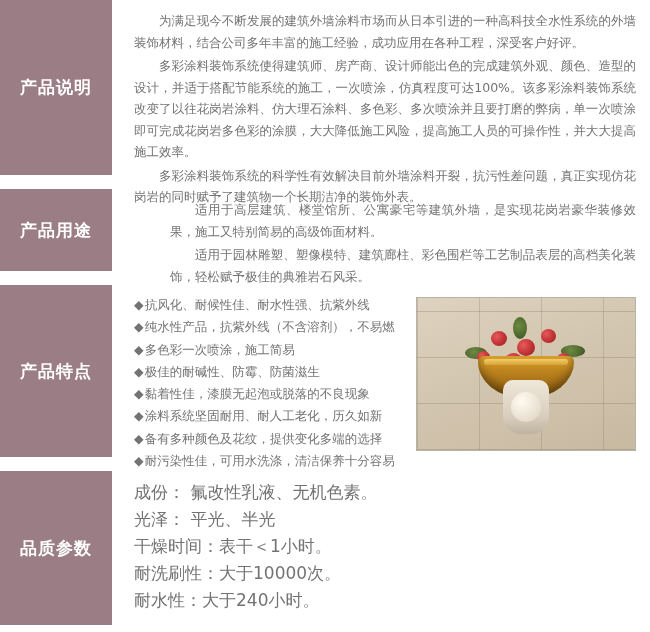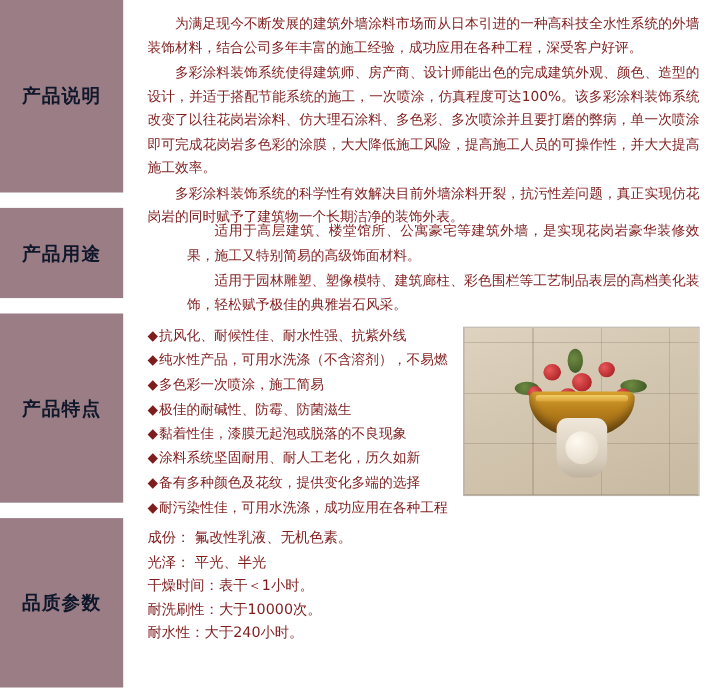--- a/index.html
+++ b/index.html
@@ -21,36 +21,36 @@
   }
   .section {
     display: flex;
     width: 650px;
     box-sizing: border-box;
   }
   .label-cell {
     width: 112px;
     min-width: 112px;
     background: #9b7d86;
-    color: #0f172a;
+    color: #ffffff;
     display: flex;
     align-items: center;
     justify-content: center;
     font-size: 16px;
     font-weight: bold;
     letter-spacing: 1px;
     box-sizing: border-box;
   }
   .body-cell {
     flex: 1;
     padding: 6px 14px 6px 22px;
     box-sizing: border-box;
     font-size: 12.5px;
     line-height: 1.72;
-    color: #7f1d1d;
+    color: #737373;
   }
   .gap {
     height: 14px;
     width: 650px;
     background: #ffffff;
   }
 
   
   #sec-desc { height: 175px; }
   #sec-desc .label-cell { font-size: 17px; }
@@ -149,21 +149,21 @@
   }
   .fl { background: radial-gradient(circle at 35% 35%, #e8595a, #9c1418); }
   .lf { background: radial-gradient(circle at 40% 40%, #6d8a42, #3c5422); }
 
   
   #sec-params { height: 154px; }
   #sec-params .label-cell { font-size: 17px; }
   #sec-params .body-cell { padding-top: 10px; }
   .param-item {
     margin: 0 0 4px 0;
-    font-size: 13px;
+    font-size: 17px;
     line-height: 1.35;
     white-space: nowrap;
   }
 </style>
 </head>
 <body>
 
 <div class="page">
 
   <div class="section" id="sec-desc">
@@ -185,27 +185,27 @@
     </div>
   </div>
 
   <div class="gap"></div>
 
   <div class="section" id="sec-features">
     <div class="label-cell">产品特点</div>
     <div class="body-cell">
       <div class="feature-list">
         <p class="feature-item"><span class="diamond">◆</span><span>抗风化、耐候性佳、耐水性强、抗紫外线</span></p>
-        <p class="feature-item"><span class="diamond">◆</span><span>纯水性产品，可用水洗涤（不含溶剂），不易燃</span></p>
+        <p class="feature-item"><span class="diamond">◆</span><span>纯水性产品，抗紫外线（不含溶剂），不易燃</span></p>
         <p class="feature-item"><span class="diamond">◆</span><span>多色彩一次喷涂，施工简易</span></p>
         <p class="feature-item"><span class="diamond">◆</span><span>极佳的耐碱性、防霉、防菌滋生</span></p>
         <p class="feature-item"><span class="diamond">◆</span><span>黏着性佳，漆膜无起泡或脱落的不良现象</span></p>
         <p class="feature-item"><span class="diamond">◆</span><span>涂料系统坚固耐用、耐人工老化，历久如新</span></p>
         <p class="feature-item"><span class="diamond">◆</span><span>备有多种颜色及花纹，提供变化多端的选择</span></p>
-        <p class="feature-item"><span class="diamond">◆</span><span>耐污染性佳，可用水洗涤，成功应用在各种工程</span></p>
+        <p class="feature-item"><span class="diamond">◆</span><span>耐污染性佳，可用水洗涤，清洁保养十分容易</span></p>
       </div>
       <div class="photo">
         <div class="flowers">
           <i class="lf" style="left:4px;  top:34px; width:22px; height:12px;"></i>
           <i class="lf" style="left:100px; top:32px; width:24px; height:12px;"></i>
           <i class="lf" style="left:22px; top:48px; width:28px; height:13px;"></i>
           <i class="lf" style="left:78px; top:50px; width:30px; height:13px;"></i>
           <i class="lf" style="left:52px; top:4px;  width:14px; height:22px;"></i>
           <i class="fl" style="left:30px; top:18px; width:16px; height:15px;"></i>
           <i class="fl" style="left:56px; top:26px; width:18px; height:17px;"></i>

